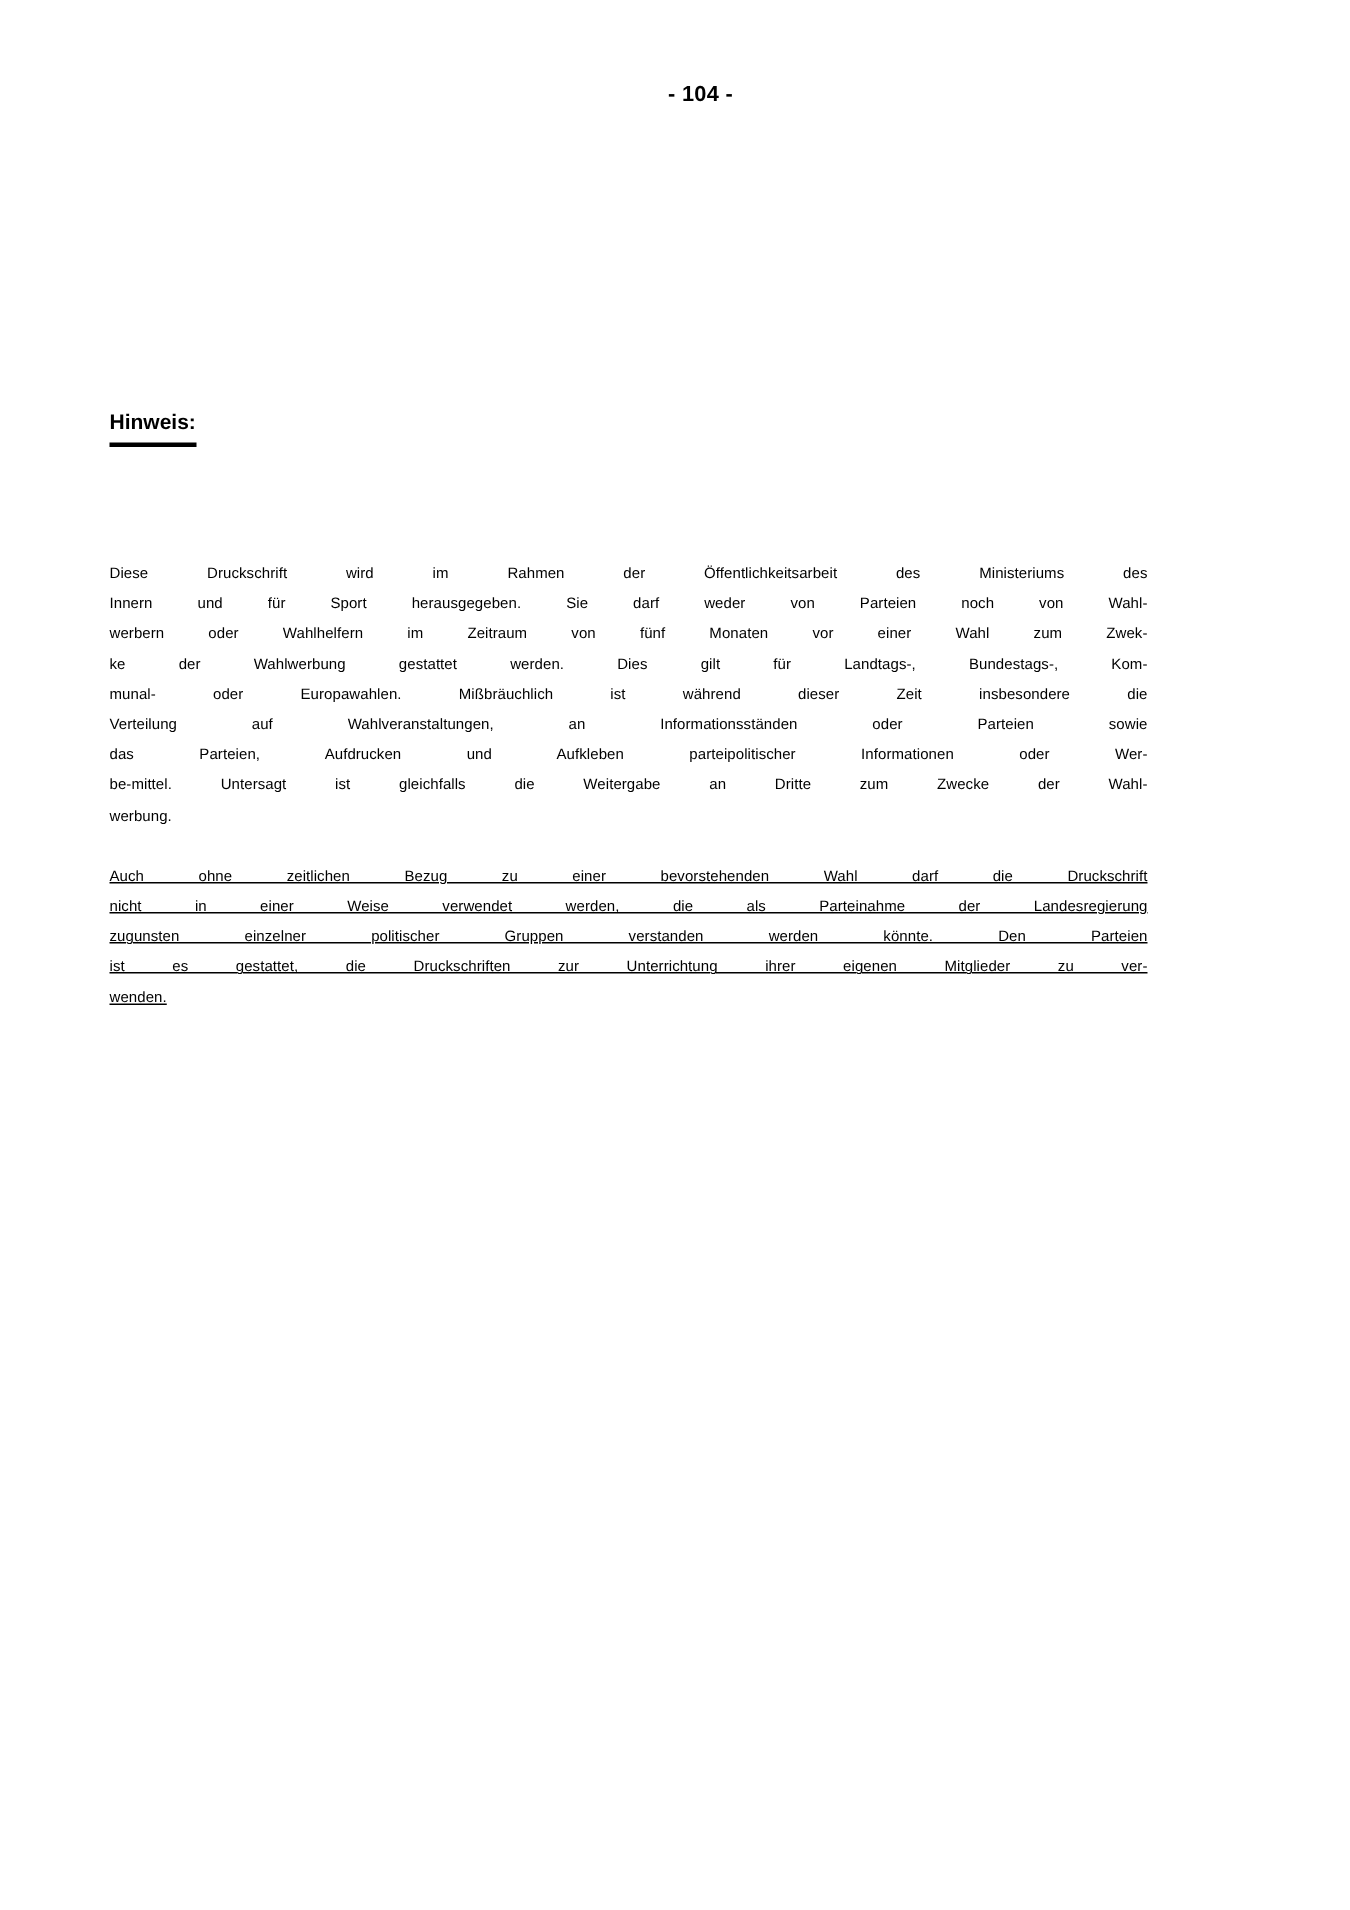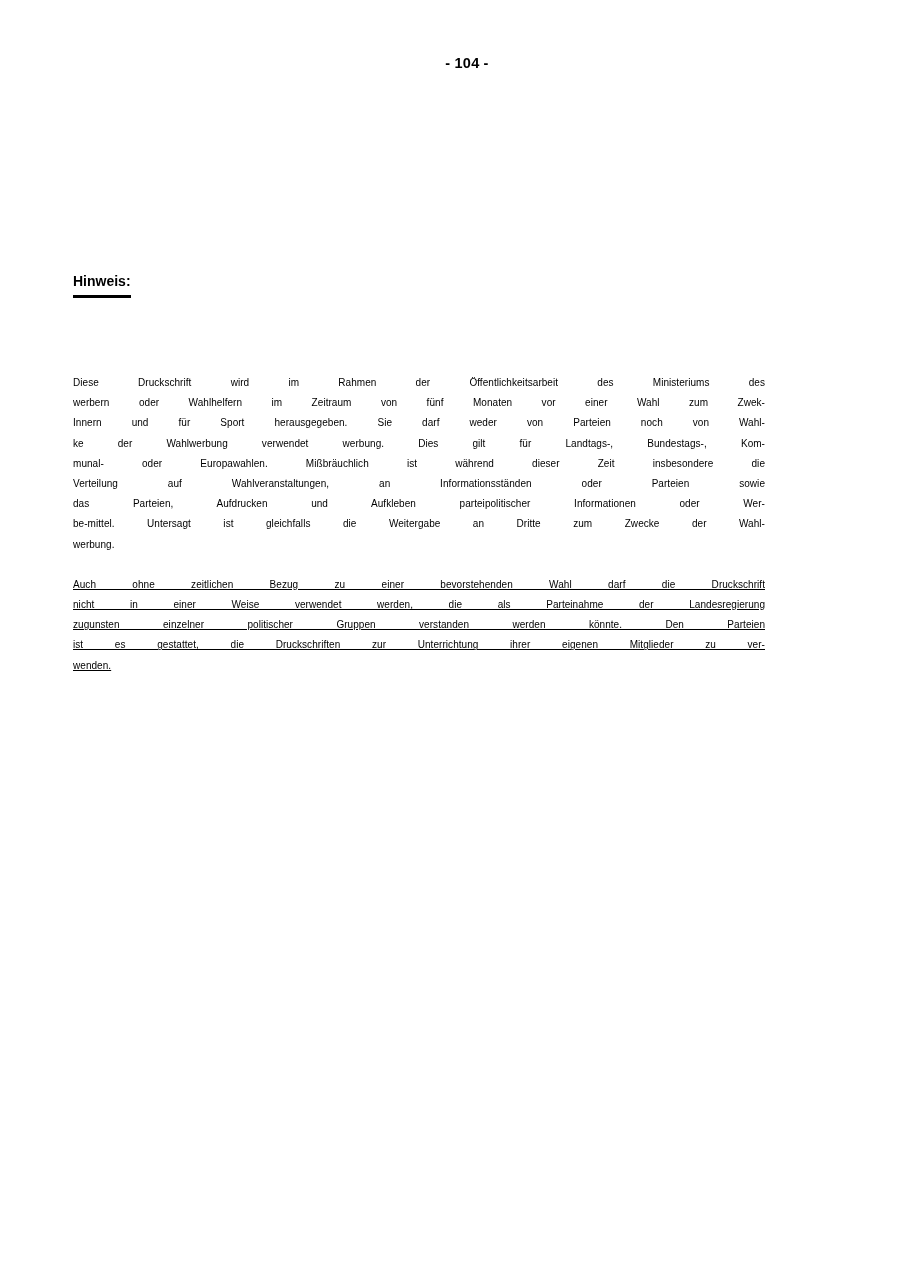--- a/index.html
+++ b/index.html
@@ -93,23 +93,23 @@
   <div class="textblock">
 
     <div>
       <h1 class="heading">Hinweis:</h1>
     </div>
 
     <div class="body-copy">
 
       <p class="para">
         <span class="ln">Diese Druckschrift wird im Rahmen der Öffentlichkeitsarbeit des Ministeriums des</span>
+        <span class="ln">Innern und für Sport herausgegeben. Sie darf weder von Parteien noch von Wahl-</span>
         <span class="ln">werbern oder Wahlhelfern im Zeitraum von fünf Monaten vor einer Wahl zum Zwek-</span>
-        <span class="ln">Innern und für Sport herausgegeben. Sie darf weder von Parteien noch von Wahl-</span>
-        <span class="ln">ke der Wahlwerbung verwendet werbung. Dies gilt für Landtags-, Bundestags-, Kom-</span>
+        <span class="ln">ke der Wahlwerbung gestattet werden. Dies gilt für Landtags-, Bundestags-, Kom-</span>
         <span class="ln">munal- oder Europawahlen. Mißbräuchlich ist während dieser Zeit insbesondere die</span>
         <span class="ln">Verteilung auf Wahlveranstaltungen, an Informationsständen oder Parteien sowie</span>
         <span class="ln">das Parteien, Aufdrucken und Aufkleben parteipolitischer Informationen oder Wer-</span>
         <span class="ln">be-mittel. Untersagt ist gleichfalls die Weitergabe an Dritte zum Zwecke der Wahl-</span>
         <span class="ln last">werbung.</span>
       </p>
 
       <p class="para">
         <span class="ln">Auch ohne zeitlichen Bezug zu einer bevorstehenden Wahl darf die Druckschrift</span>
         <span class="ln">nicht in einer Weise verwendet werden, die als Parteinahme der Landesregierung</span>

